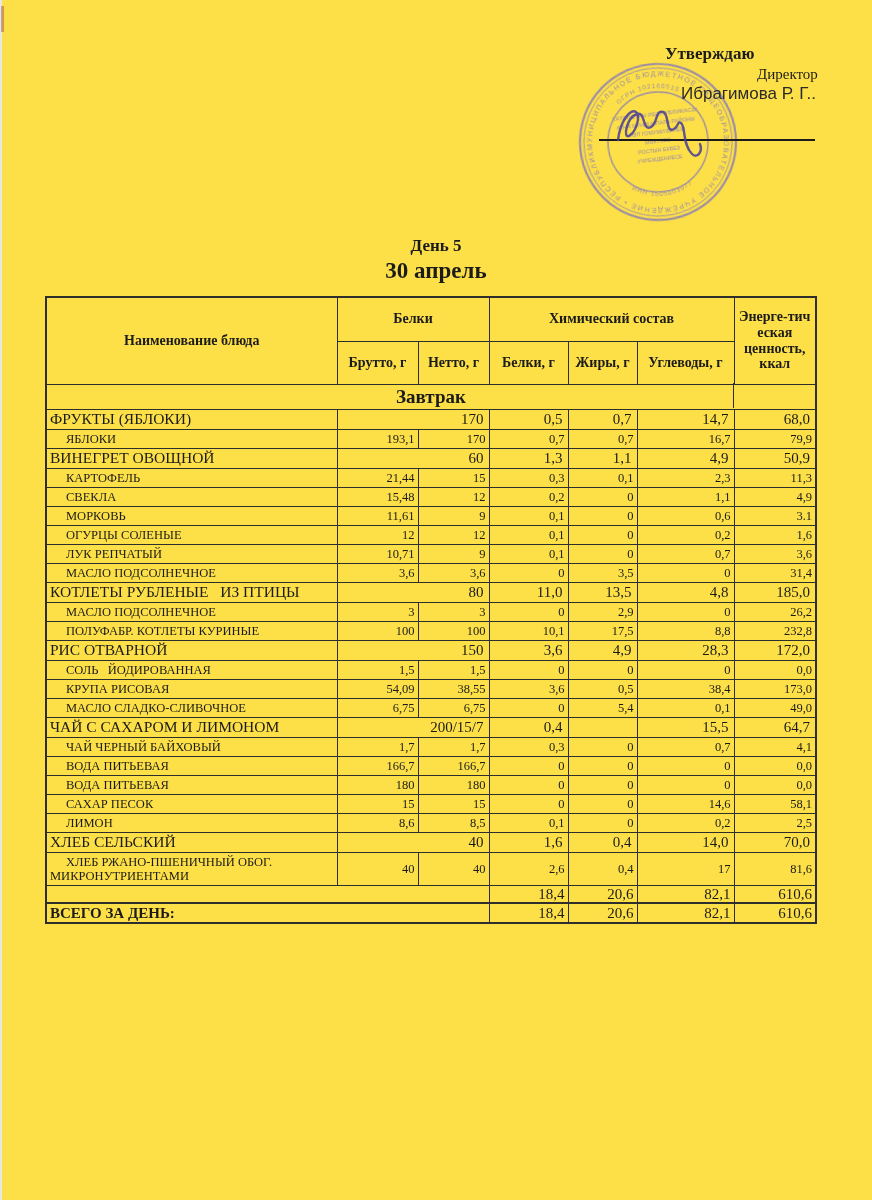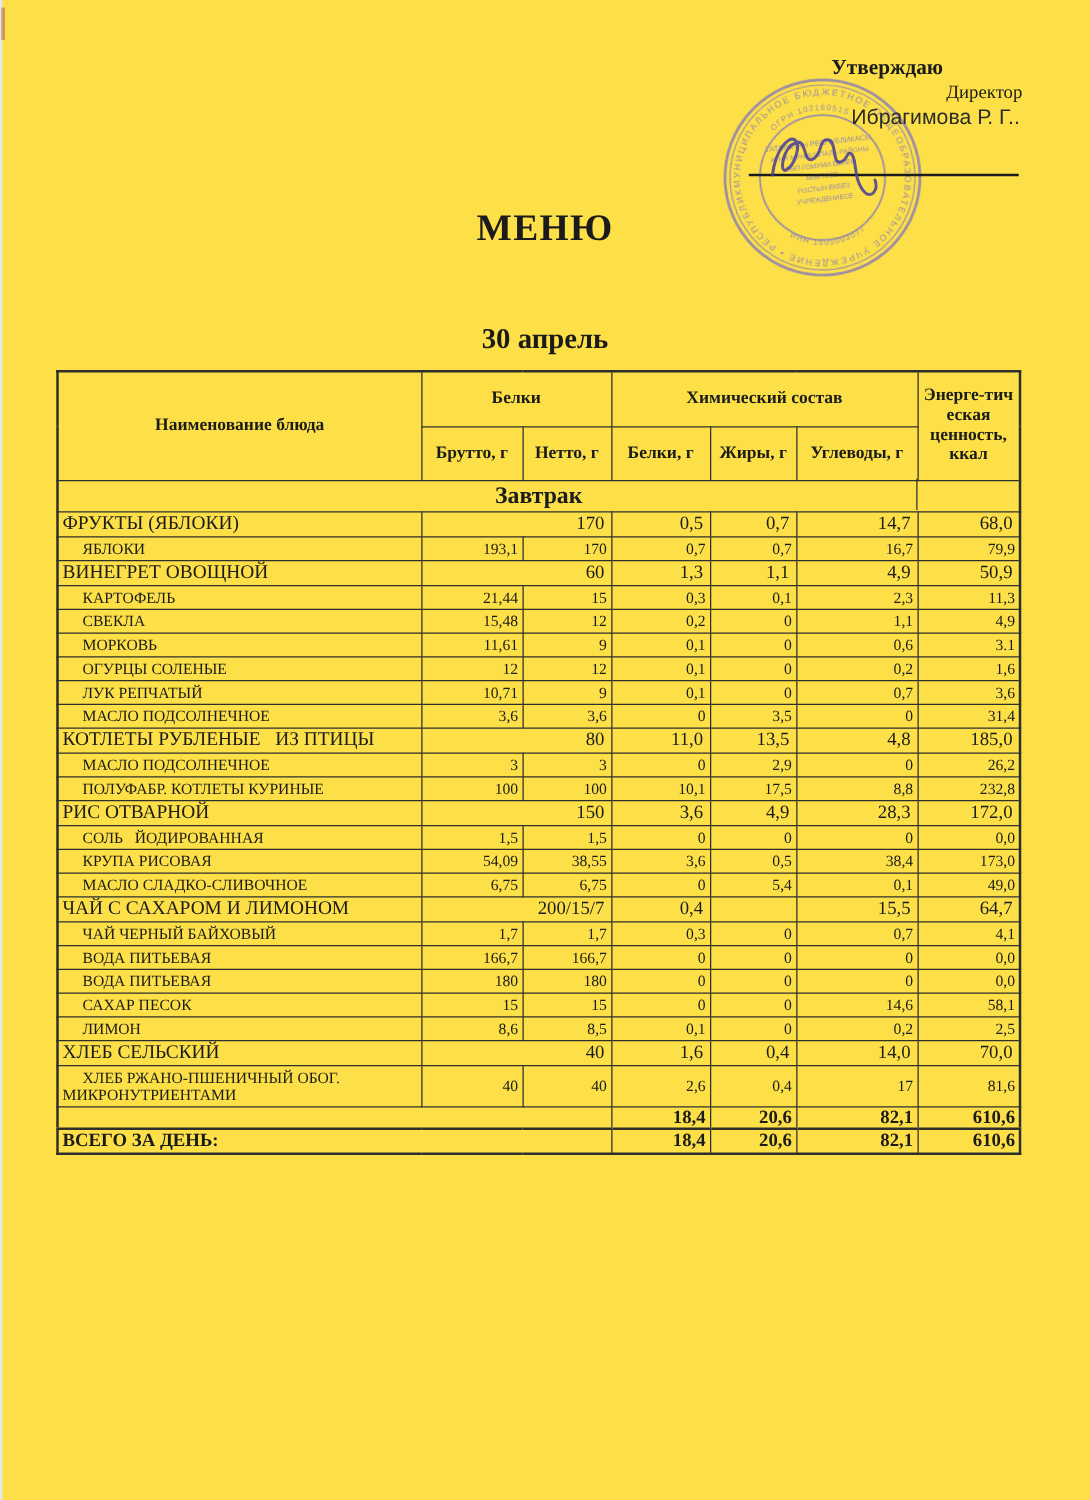--- a/index.html
+++ b/index.html
@@ -36,21 +36,21 @@
   tr.section td{font-weight:bold;font-size:19px;text-align:center;border-left:none;border-right:none;}
   tr.dish{height:20px;} tr.ing{height:19px;} tr.ing2{height:33px;}
   tr.sum{height:16px;} tr.grand{height:20px;}
   td.name{text-align:left;white-space:pre-wrap;}
   td.dishname{font-size:15.5px;padding-left:3px;}
   td.ingname{font-size:12.5px;text-indent:16px;padding-left:2px;line-height:1.15;}
   td.num{text-align:right;font-size:12.5px;padding-right:4px;}
   tr.dish td.num{font-size:15px;padding-right:5px;}
   td.out{padding-right:6px;}
   td.kcal{padding-right:6px;}
-  tr.sum td.num, tr.grand td.num{font-weight:bold;font-size:15px;}
+  tr.sum td.num, tr.grand td.num{font-weight:normal;font-size:15px;}
   tr.grand td{border-top:2px solid #2e2e2c;}
   td.grandlabel{font-weight:bold;font-size:15px;padding-left:4px;}
   .zav-vline{position:absolute;left:733px;top:383px;width:1px;height:25px;background:#2e2e2c;z-index:5;}
 
   .stamp text{fill:#8478bd;font-family:"Liberation Sans", sans-serif;}
 </style>
 </head>
 <body>
 
 <div class="page">
@@ -93,21 +93,21 @@
       </g>
     </g>
   </svg>
 
   <div class="sign-line"></div>
 
   <svg class="signature" width="120" height="72" viewBox="0 0 120 72">
     <path d="M8,46 C10,28 20,14 26,18 C31,22 26,38 19,42 C13,45 16,24 27,20 C36,17 32,38 41,33 C48,29 45,16 53,18 C60,20 55,40 64,35 C69,32 67,27 71,29 C76,33 72,50 82,60 C87,65 93,58 90,50" fill="none" stroke="#473d99" stroke-width="2.4" stroke-linecap="round"></path>
   </svg>
 
-  <div class="title-line t-main">МЕНЮ</div>
+  <div class="title-line t-day">День 5</div>
   <div class="title-line t-date">30 апрель</div>
 
   <table class="menu">
     <colgroup>
       <col style="width:291px">
         <col style="width:81px">
         <col style="width:71px">
       <col style="width:79px">
         <col style="width:69px">
         <col style="width:97px">

